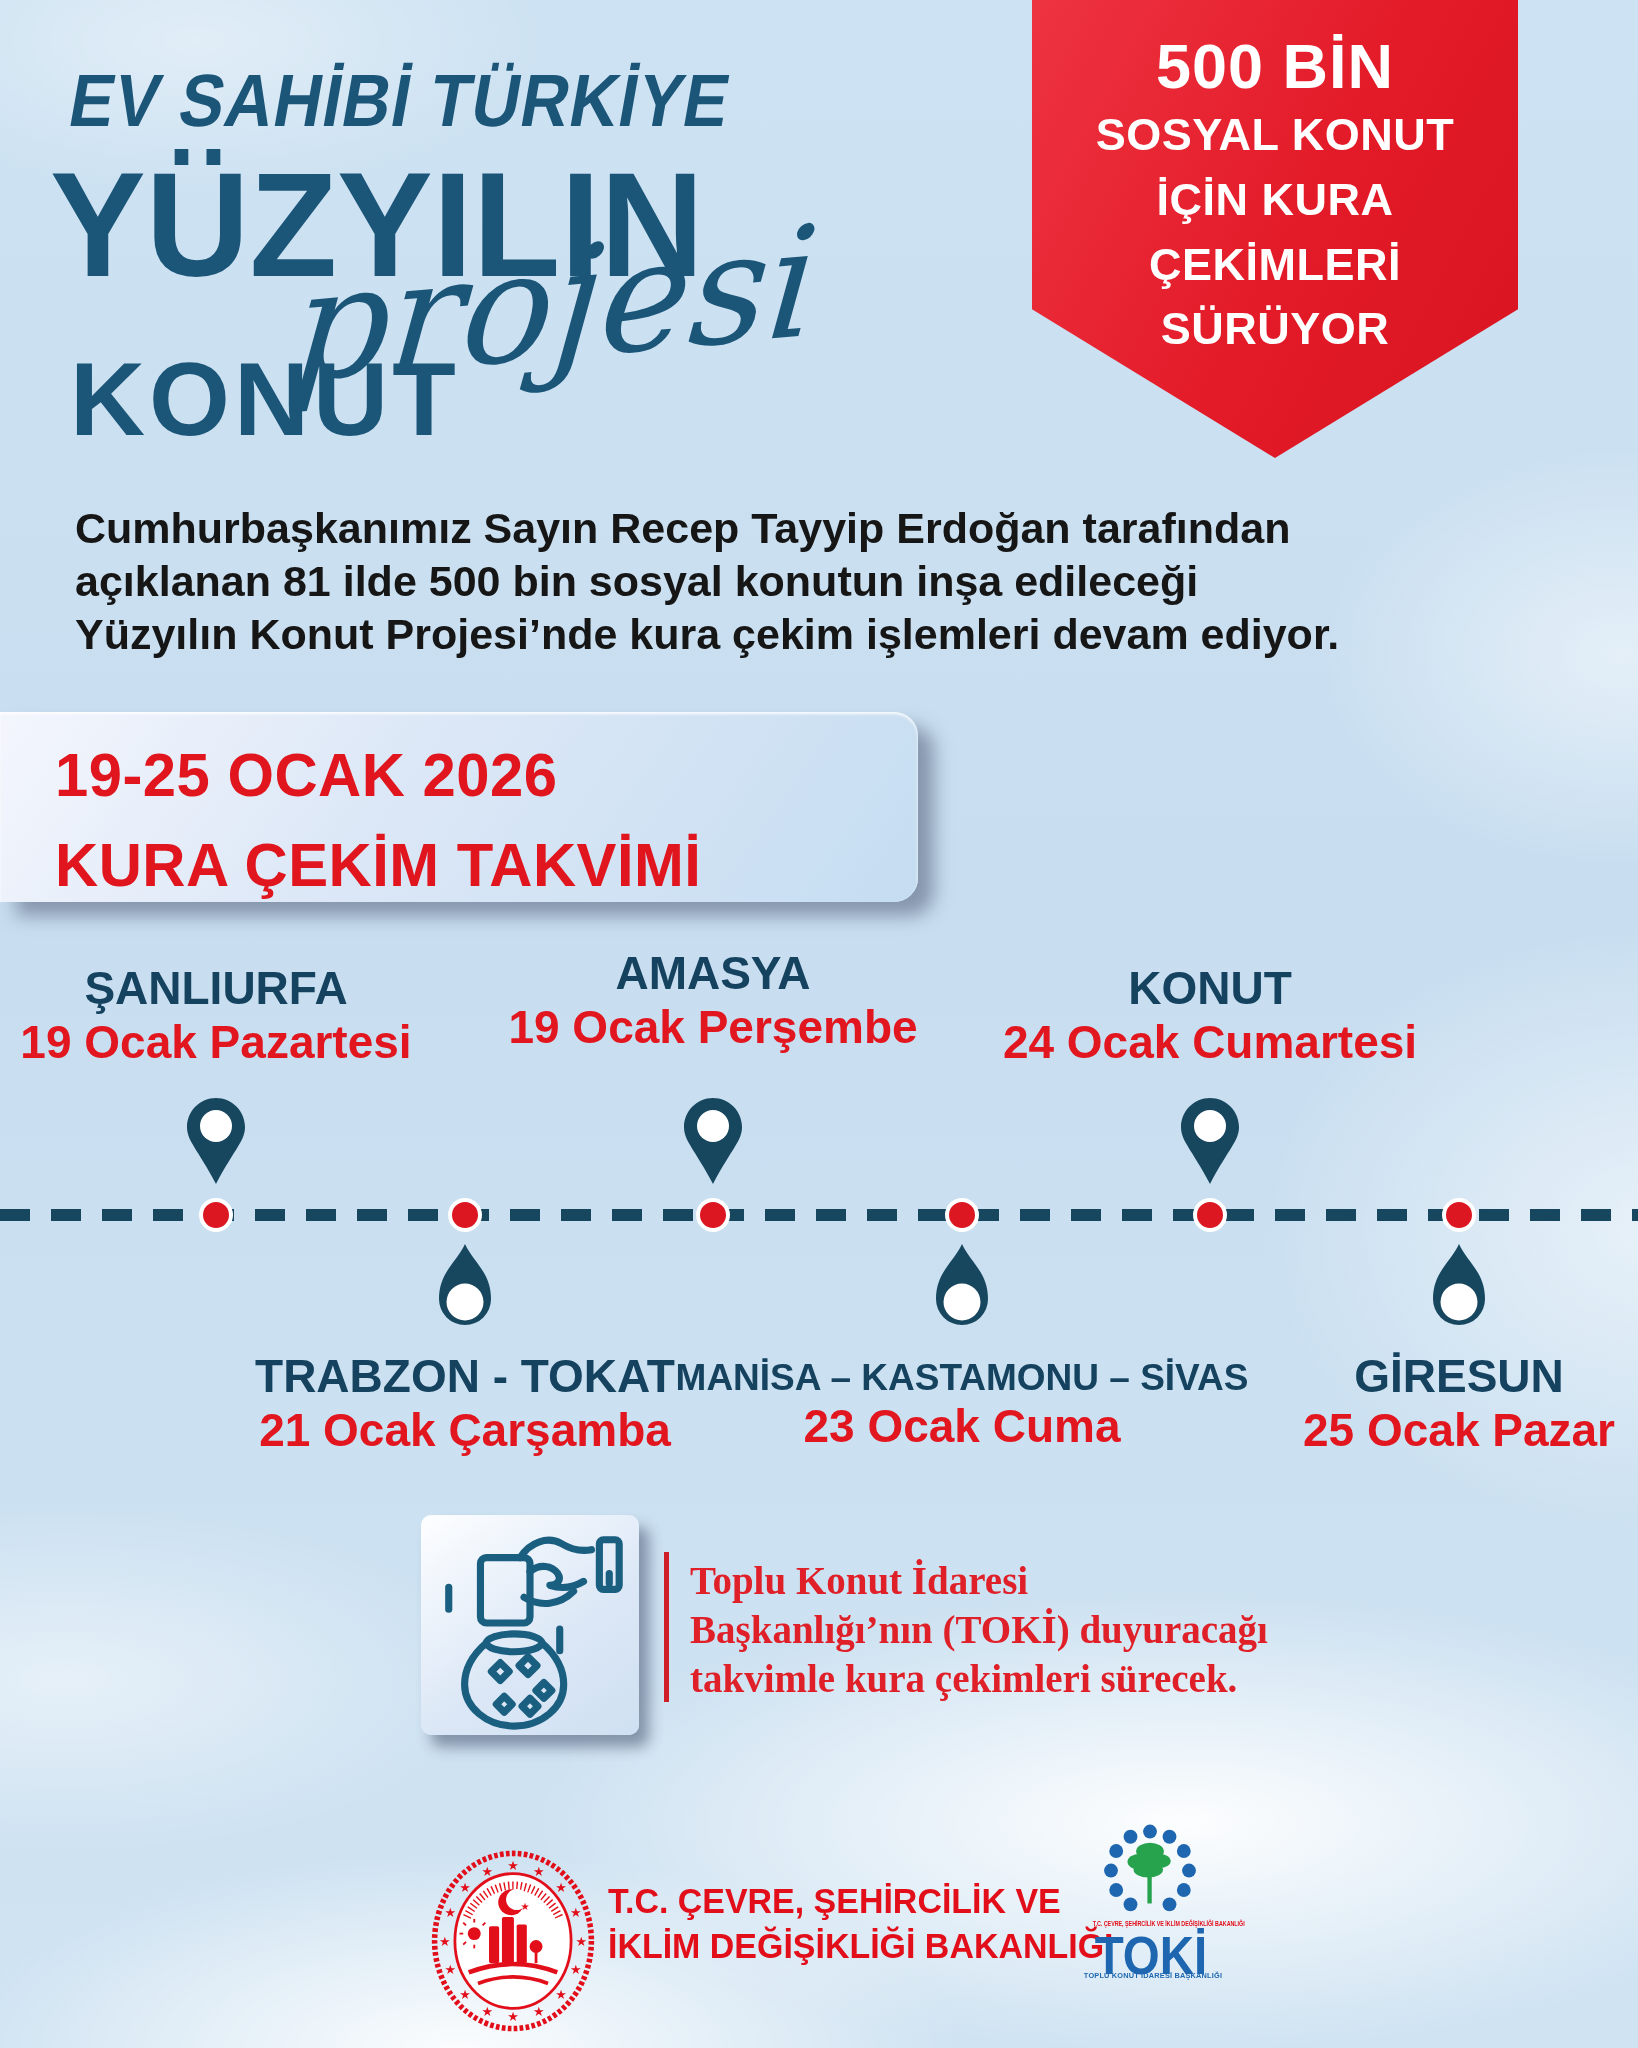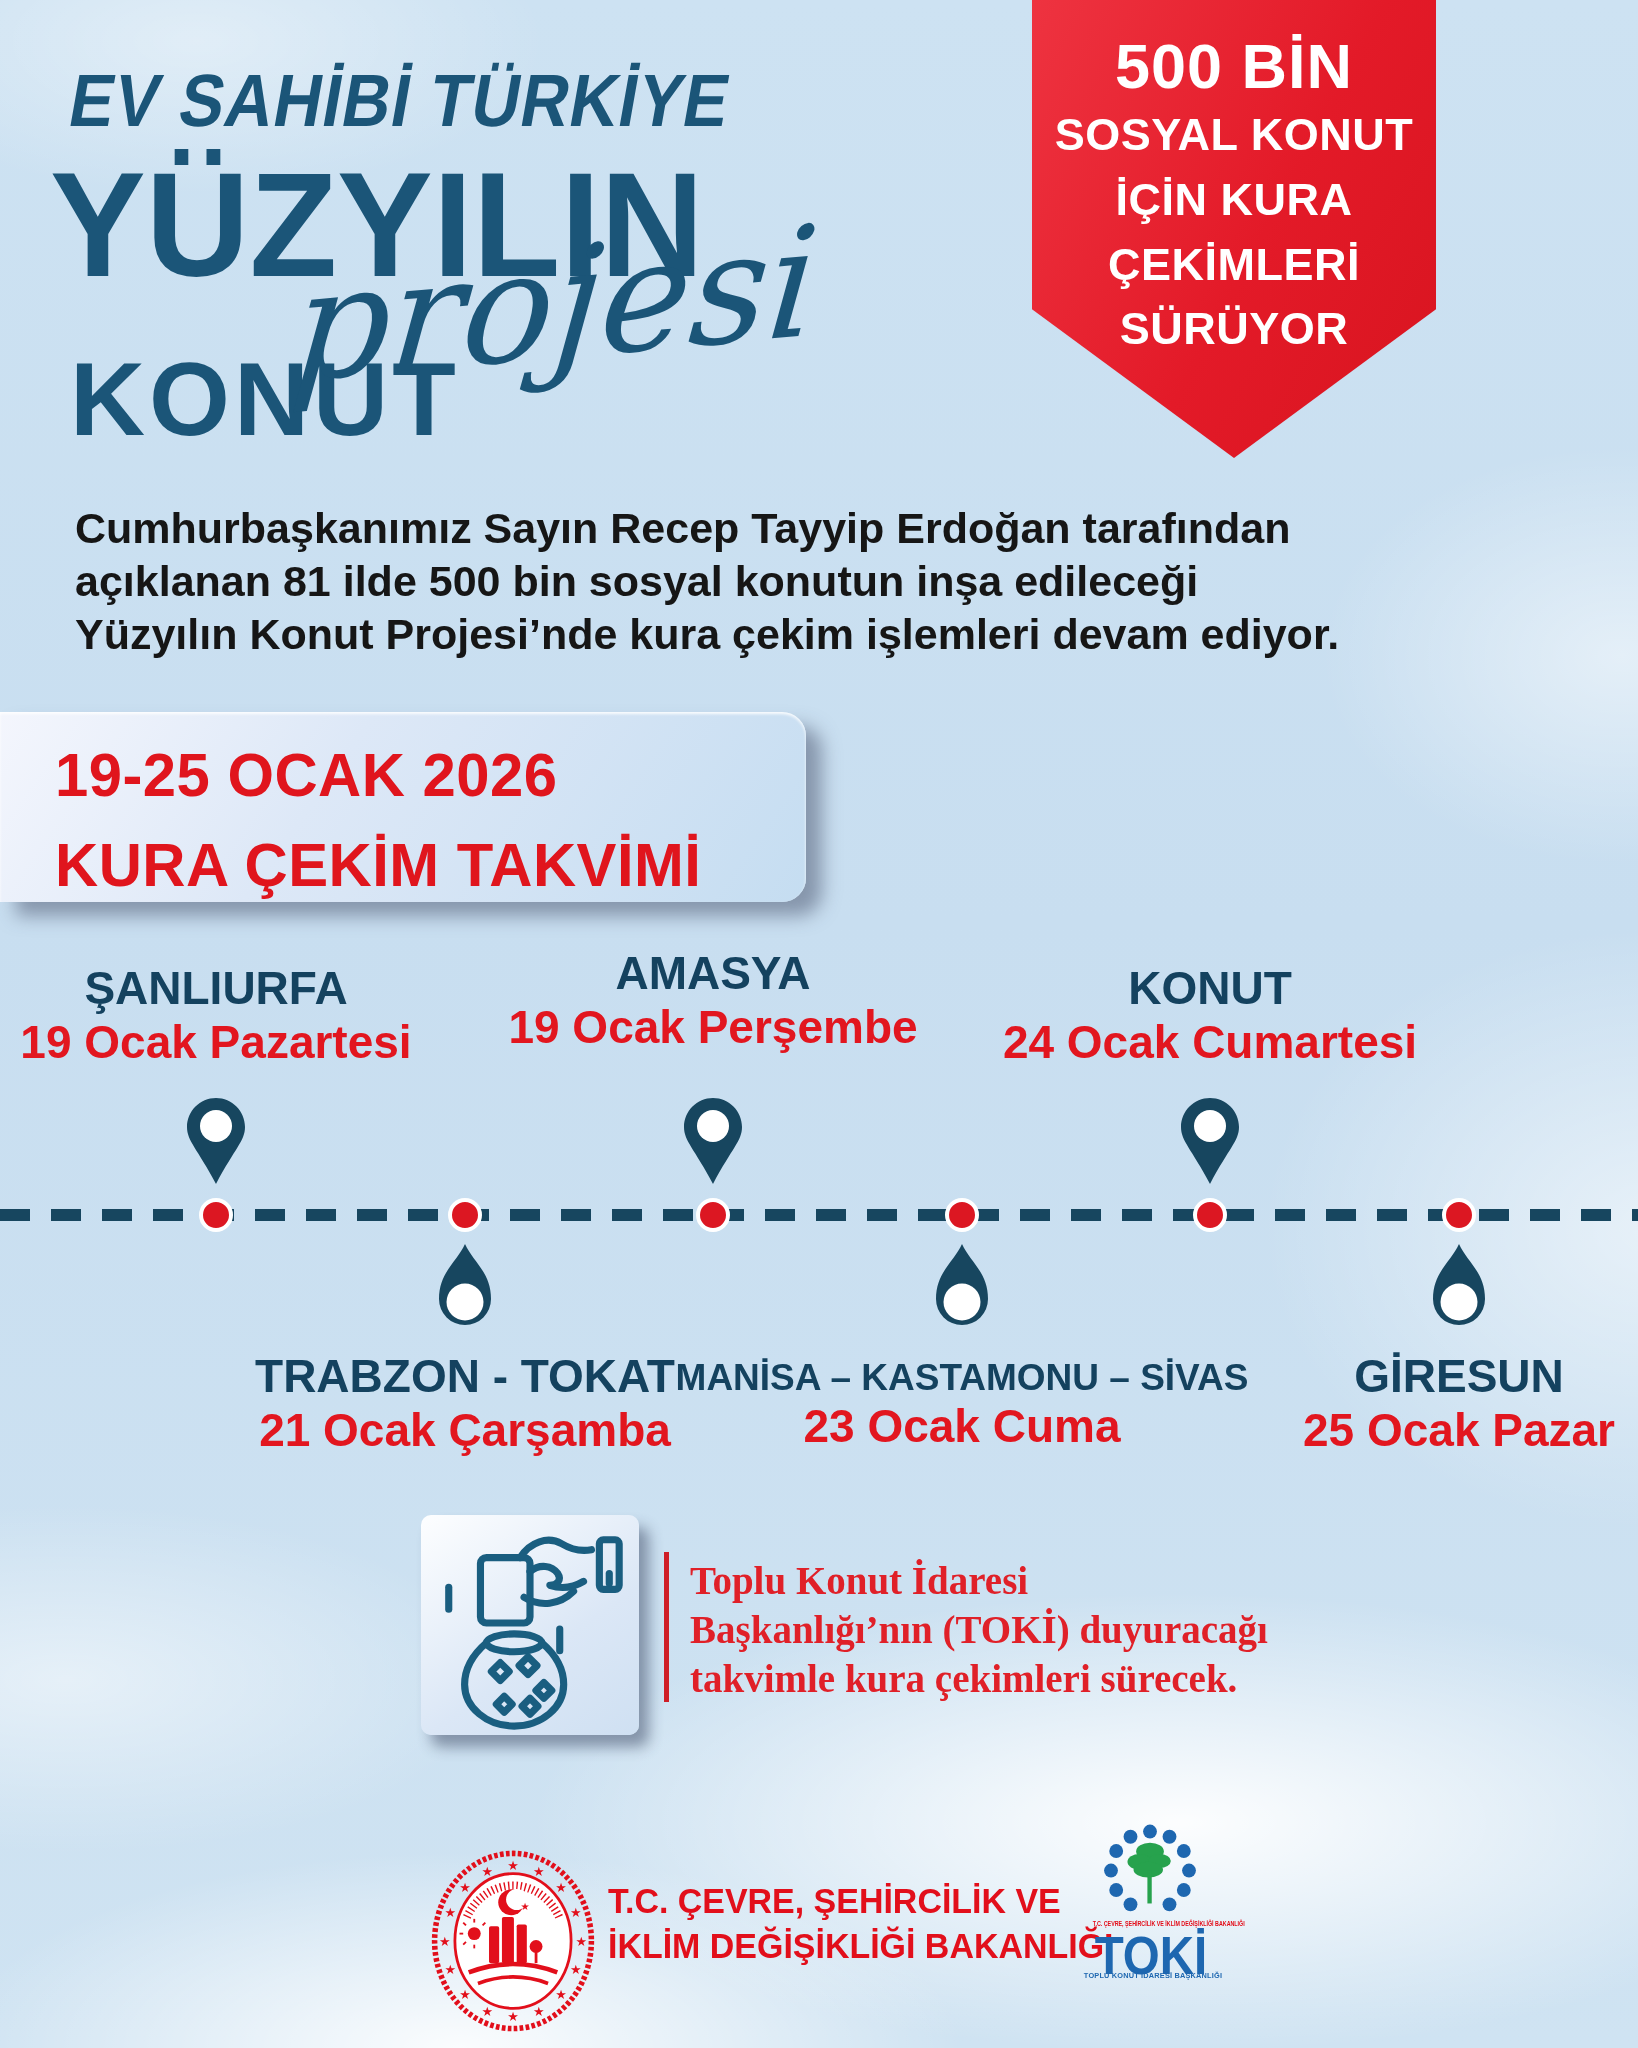--- a/index.html
+++ b/index.html
@@ -21,32 +21,32 @@
   .abs{position:absolute;}
   
   .t1{left:78px;top:58px;font-size:74px;font-weight:800;color:#1b5578;
       transform:skewX(-10deg) scaleX(.9);transform-origin:left top;letter-spacing:1px;white-space:nowrap;}
   .t2{left:50px;top:140px;font-size:148px;font-weight:800;color:#1b5578;
       transform:scaleX(.97);transform-origin:left top;letter-spacing:0;white-space:nowrap;}
   .t3{left:70px;top:296px;font-size:104px;font-weight:800;color:#1b5578;letter-spacing:4px;white-space:nowrap;margin-top:44px;}
   .t3s{left:302px;top:238px;font-size:152px;color:#1b5578;font-family:"DejaVu Serif",serif;
       font-style:italic;transform:rotate(-5deg) skewX(-10deg);transform-origin:left top;white-space:nowrap;}
   
-  .badge{left:1032px;top:0;width:404px;height:458px;
+  .badge{left:1032px;top:0;width:486px;height:458px;
       background:linear-gradient(118deg,#ee3340 0%,#e31a28 55%,#d8141f 100%);
       clip-path:polygon(0 0,100% 0,100% 67.5%,50% 100%,0 67.5%);
       filter:drop-shadow(10px 12px 10px rgba(30,40,60,.45));
       text-align:center;color:#fff;padding-top:30px;box-sizing:border-box;}
   .badge .b0{font-size:63px;font-weight:800;line-height:1.16;letter-spacing:1px;}
   .badge .bl{font-size:45px;font-weight:800;line-height:1.44;letter-spacing:.5px;}
   
   .intro{left:75px;top:502px;font-size:43px;line-height:53px;color:#161616;font-weight:600;white-space:nowrap;}
   .intro .bold{font-weight:800;}
   
-  .calbox{left:0;top:712px;width:806px;height:190px;border-radius:0 24px 24px 0;
+  .calbox{left:0;top:712px;width:918px;height:190px;border-radius:0 24px 24px 0;
       background:linear-gradient(125deg,#f4f6fd 0%,#dde8f7 40%,#c5ddf1 100%);
       box-shadow:16px 14px 18px rgba(70,80,105,.5), inset 0 2px 3px rgba(255,255,255,.9);
       box-sizing:border-box;padding:28px 0 0 55px;}
   .calbox div{font-size:61px;font-weight:800;color:#e0151d;letter-spacing:.5px;
       transform:scaleX(.98);transform-origin:left top;white-space:nowrap;}
   .calbox .c2{margin-top:20px;}
   
   .tl-line{left:0;top:1209px;width:1638px;height:12px;
       background:repeating-linear-gradient(to right,#17465f 0 30px,transparent 30px 51px);}
   .tl-dot{width:34px;height:34px;border-radius:50%;background:#dc1722;border:4px solid #ffffff;

